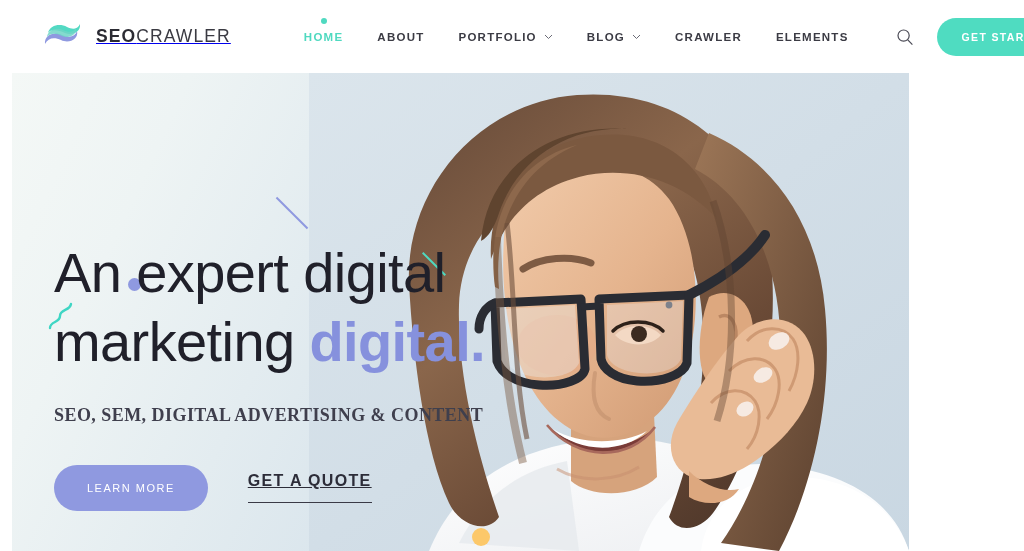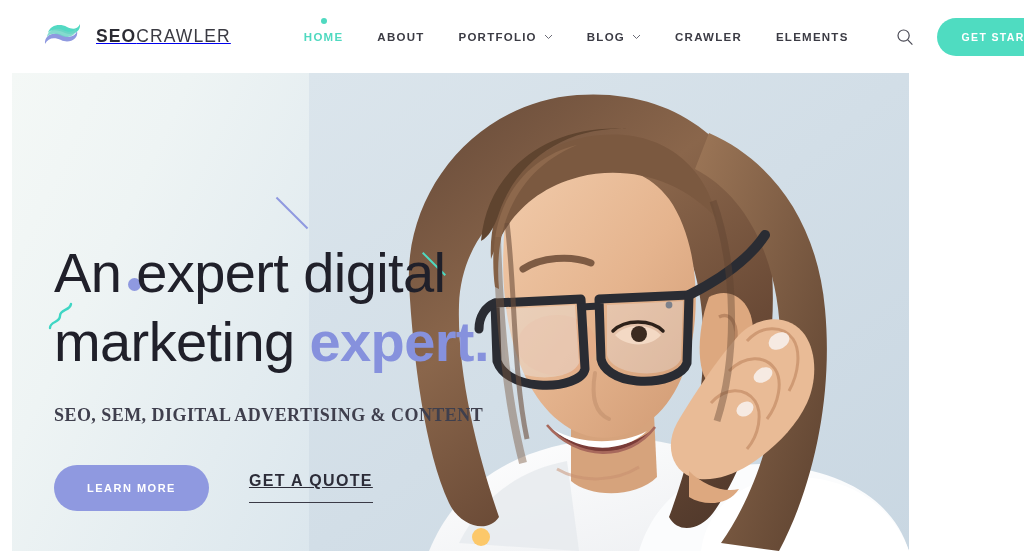--- a/index.html
+++ b/index.html
@@ -69,21 +69,21 @@
   .h1 .accent{ color:#8691dd; font-weight:700; }
   .h1 .l1{ font-weight:400; }
   .sub{
     margin-top:28px; font-size:18px; font-weight:700;
     letter-spacing:0.45px; color:#3f3f4d; white-space:nowrap;font-family:Liberation Serif, serif;
   }
   .btn-row{ margin-top:39px; display:flex; align-items:center; }
   .btn-primary{
     background:#8f99e0; color:#fff; border:none; border-radius:23px;
     height:46px; padding:0 33px; font-family:inherit;
-    font-size:11px; font-weight:700; letter-spacing:1.5px; cursor:pointer;
+    font-size:11px; font-weight:400; letter-spacing:1.5px; cursor:pointer;
   }
   .btn-link{
     margin-left:40px; font-size:16px; font-weight:700; letter-spacing:1.35px;
     color:#2c2c38; cursor:pointer; padding-bottom:12px;
     border-bottom:1.5px solid #3a3a46;
   }
 
   
   .deco{ position:absolute; z-index:8; pointer-events:none; }
   .dot{ border-radius:50%; }
@@ -286,21 +286,21 @@
 
     <span class="deco d-squiggle-r">
       <svg width="34" height="36" viewBox="0 0 34 36">
         <path d="M3 33 C3 25 14 27 14 19 C14 11 25 13 28 4" fill="none" stroke="#9aa3e0" stroke-width="3" stroke-linecap="round"></path>
       </svg>
     </span>
 
     <div class="hero-copy">
       <h1 class="h1">
         <span class="l1">An expert digital</span><br>
-        <span>marketing </span><span class="accent">expert.</span>
+        <span>marketing </span><span class="accent">digital.</span>
       </h1>
       <div class="sub">SEO, SEM, DIGITAL ADVERTISING &amp; CONTENT</div>
       <div class="btn-row">
         <button class="btn-primary">LEARN MORE</button>
         <a class="btn-link" href="#">GET A QUOTE</a>
       </div>
     </div>
 
   </div>
 </div>

